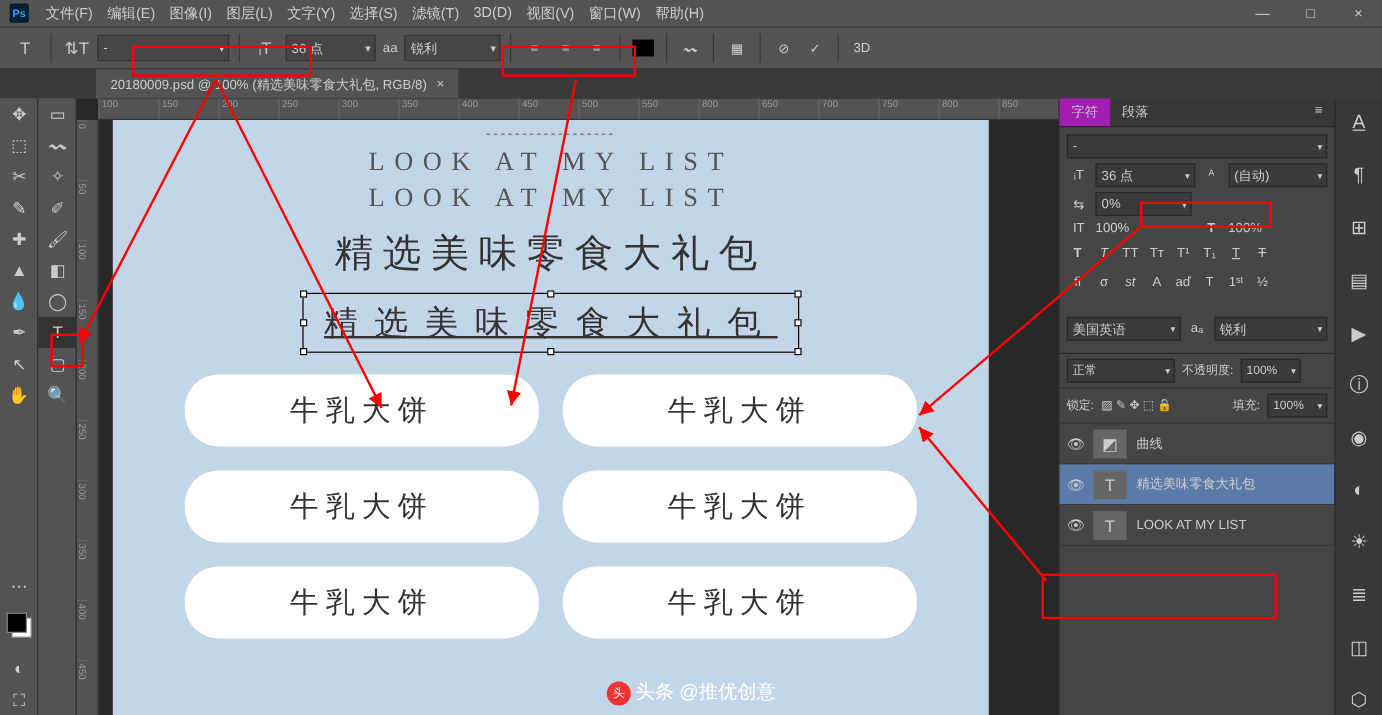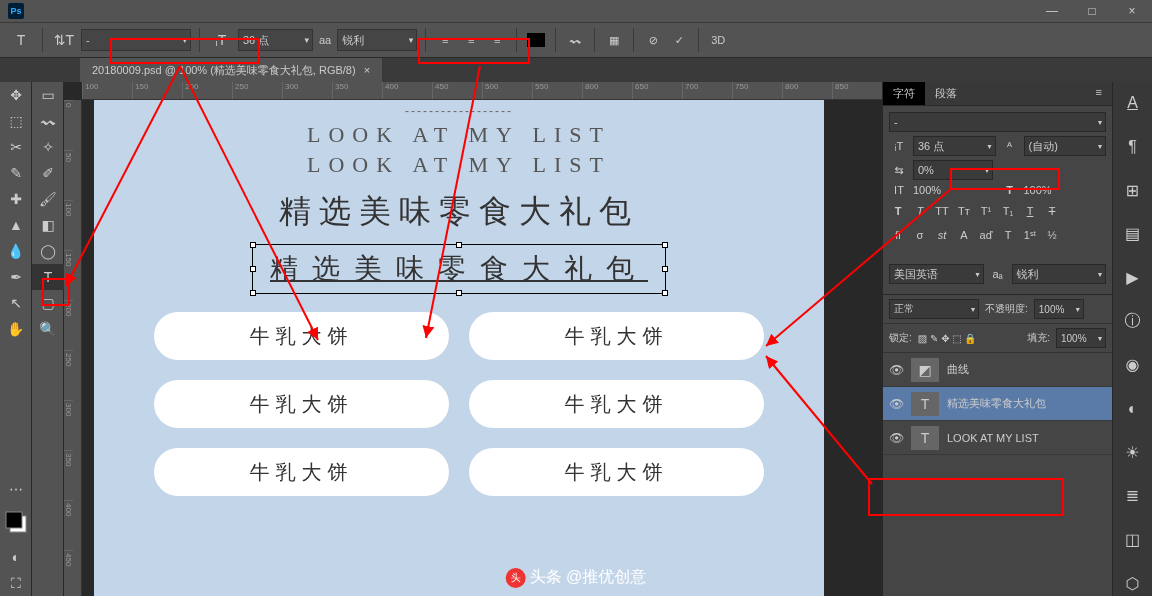--- a/index.html
+++ b/index.html
@@ -36,27 +36,27 @@
 .doc-title{font-family:"STKaiti",serif;font-size:58px;color:#333;text-align:center;letter-spacing:4px;font-weight:500;margin-top:-20px}
 .doc-dash{text-align:center;color:#666;margin:4px 0;letter-spacing:2px;font-size:12px}
 .doc-en{text-align:center;font-size:22px;color:#555;letter-spacing:8px;margin-top:4px;font-family:serif}
 .doc-sub{text-align:center;font-size:32px;color:#333;margin-top:12px;letter-spacing:8px}
 .doc-sel{display:inline-block;position:relative;margin:12px auto;padding:4px 12px}
 .doc-sel-wrap{text-align:center}
 .doc-sel span{font-size:28px;color:#333;letter-spacing:14px;text-decoration:underline}
 .bbox{position:absolute;border:1px solid #000;top:-2px;left:-6px;right:-6px;bottom:-2px}
 .handle{position:absolute;width:6px;height:6px;background:#fff;border:1px solid #000}
 .pill-grid{display:flex;gap:20px;padding:0 60px;margin-top:8px;flex-wrap:wrap}
-.pill{background:#fff;border-radius:28px;flex:0 0 calc(50% - 10px);height:48px;display:flex;align-items:center;justify-content:center;font-size:20px;color:#333;letter-spacing:6px}
+.pill{background:#fff;border-radius:28px;flex:0 0 calc(50% - 10px);height:60px;display:flex;align-items:center;justify-content:center;font-size:24px;color:#333;letter-spacing:6px}
 .rpanels{width:230px;background:#454545;border-left:1px solid #282828;display:flex;flex-direction:column}
 .rdock{width:40px;background:#383838;border-left:1px solid #282828;display:flex;flex-direction:column;align-items:center;padding-top:8px;gap:18px}
 .rdock .di{width:26px;height:26px;display:flex;align-items:center;justify-content:center;font-size:16px;cursor:pointer}
 .panel-tabs{display:flex;height:24px;background:#383838;border-bottom:1px solid #282828}
 .ptab{padding:4px 10px;font-size:11px;cursor:pointer}
-.ptab.act{background:#000000}
+.ptab.act{background:#a21caf}
 .char-body{padding:6px;font-size:11px}
 .char-row{display:flex;align-items:center;gap:4px;margin-bottom:4px}
 .char-dd{background:#3a3a3a;border:1px solid #282828;height:20px;flex:1;display:flex;align-items:center;padding:0 4px;position:relative}
 .char-dd::after{content:"▾";position:absolute;right:3px;font-size:8px}
 .char-ico{width:20px;text-align:center;font-size:11px}
 .ttbtns{display:flex;gap:4px;margin:6px 0}
 .ttb{width:18px;height:18px;display:flex;align-items:center;justify-content:center;font-size:11px;cursor:pointer}
 .layers{flex:1;display:flex;flex-direction:column;border-top:1px solid #282828}
 .lhead{padding:4px 6px;display:flex;align-items:center;gap:6px;font-size:10px;border-bottom:1px solid #333}
 .layer{display:flex;align-items:center;height:34px;padding:0 6px;gap:8px;border-bottom:1px solid #383838}
@@ -67,20 +67,33 @@
 .redbox{position:absolute;border:2px solid red;pointer-events:none;z-index:50}
 .watermark{position:absolute;bottom:8px;left:50%;transform:translateX(-50%);color:#fff;font-size:16px;z-index:60;display:flex;align-items:center;gap:4px}
 .wm-ico{width:20px;height:20px;border-radius:50%;background:#e33;color:#fff;display:flex;align-items:center;justify-content:center;font-size:10px}
 svg.arrow{position:absolute;z-index:49;pointer-events:none}
 </style>
 </head>
 <body>
 
 <div class="titlebar">
   <div class="ps-logo">Ps</div>
+  <div id="menuhost" style="display:flex">
+      <div class="menu-item">文件(F)</div>
+      <div class="menu-item">编辑(E)</div>
+      <div class="menu-item">图像(I)</div>
+      <div class="menu-item">图层(L)</div>
+      <div class="menu-item">文字(Y)</div>
+      <div class="menu-item">选择(S)</div>
+      <div class="menu-item">滤镜(T)</div>
+      <div class="menu-item">3D(D)</div>
+      <div class="menu-item">视图(V)</div>
+      <div class="menu-item">窗口(W)</div>
+      <div class="menu-item">帮助(H)</div>
+    </div>
   <div class="win-controls">
     <div class="win-btn">—</div>
     <div class="win-btn">□</div>
     <div class="win-btn">×</div>
   </div>
 </div>
 
 <div class="optbar">
   <div class="opt-icon">T</div>
   <div class="sep"></div>

